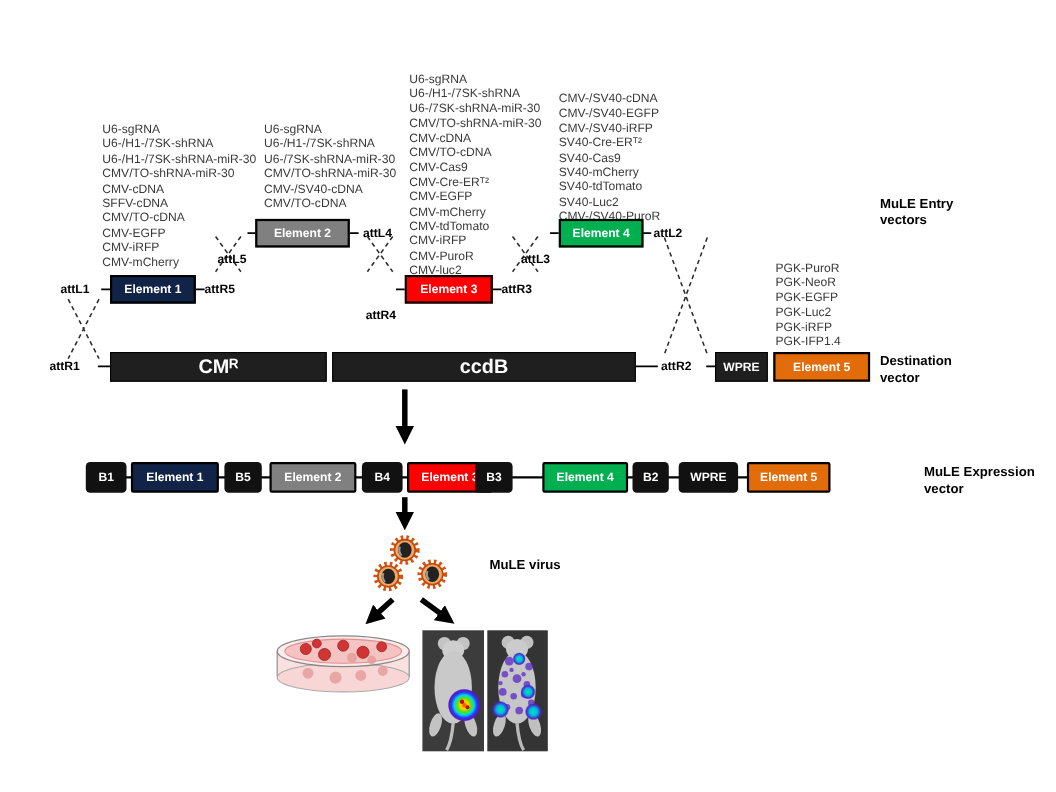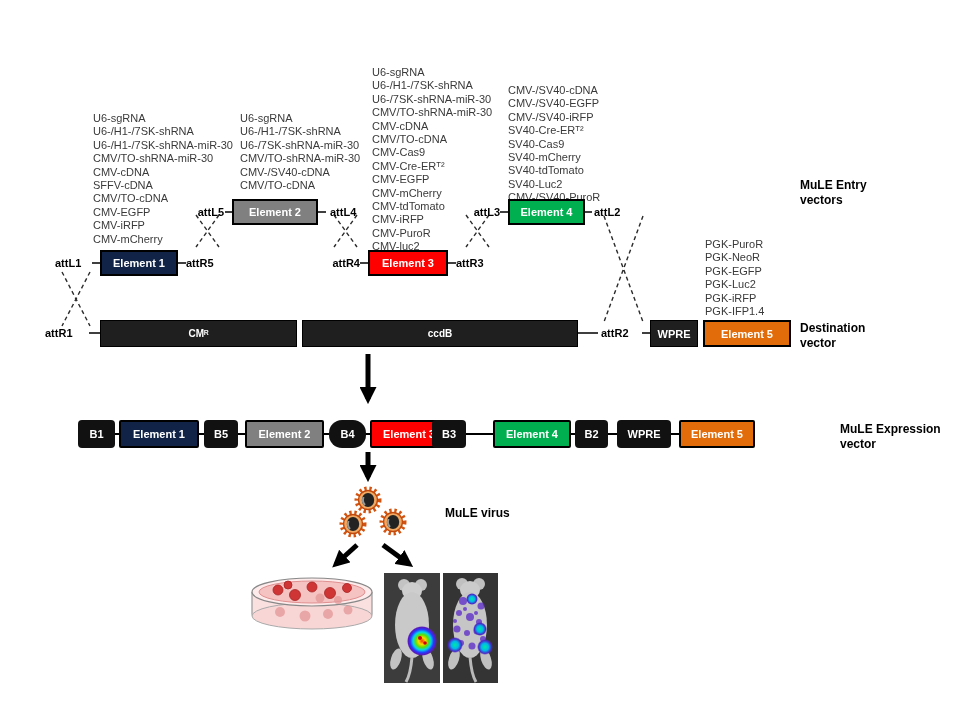--- a/index.html
+++ b/index.html
@@ -1,25 +1,25 @@
 <!DOCTYPE html>
 <html><head>
 <meta charset="utf-8">
 <style>
   html,body{margin:0;padding:0;background:#fff;}
   #canvas{position:relative;width:960px;height:720px;background:#fff;overflow:hidden;
           font-family:"Liberation Sans",sans-serif;}
   .abs{position:absolute;}
   .optlist{font-size:11px;line-height:13.4px;color:#3a3a3a;white-space:nowrap;}
   .att{font-size:11px;font-weight:bold;color:#000;white-space:nowrap;}
-  .att.r{text-align:right;}
+  .att.r{text-align:right;margin-top:24px;}
   .ebox{position:absolute;height:26px;border:2px solid #000;color:#fff;
         font-size:11px;font-weight:bold;display:flex;align-items:center;justify-content:center;
         box-sizing:border-box;}
-  .dbox{position:absolute;height:27px;background:#1f1f1f;color:#fff;font-size:10px;font-weight:bold;
+  .dbox{position:absolute;height:27px;background:#1f1f1f;color:#fff;font-size:18px;font-weight:bold;
         display:flex;align-items:center;justify-content:center;box-sizing:border-box;border:1px solid #000;}
   .xb{position:absolute;height:28px;box-sizing:border-box;color:#fff;font-size:11px;font-weight:bold;
       display:flex;align-items:center;justify-content:center;}
   .xb.blk{background:#111;border-radius:4px;}
   .xb.el{border:2px solid #000;border-radius:2px;}
   .seclabel{font-size:12px;font-weight:bold;color:#000;line-height:15px;}
   svg{display:block;}
   #decor{position:absolute;left:0;top:0;pointer-events:none;}
 </style>
 </head>
@@ -254,21 +254,21 @@
 
 
   <div class="xb blk" style="left:78px;top:420px;width:37px;">B1</div>
   <div class="xb el" style="left: 119px; top: 420px; width: 80px; background-color: rgb(17, 35, 71);">
       <span>Element 1</span>
     </div>
   <div class="xb blk" style="left:204px;top:420px;width:34px;">B5</div>
   <div class="xb el" style="left: 245px; top: 420px; width: 79px; background-color: rgb(128, 128, 128);">
       <span>Element 2</span>
     </div>
-  <div class="xb blk" style="left:329px;top:420px;width:37px;border-radius:13px;">B4</div>
+  <div class="xb blk" style="left:329px;top:420px;width:37px;">B4</div>
   <div class="xb el" style="left: 370px; top: 420px; width: 78px; background-color: rgb(255, 0, 0);">
       <span>Element 3</span>
     </div>
   <div class="xb blk" style="left:432px;top:420px;width:34px;">B3</div>
   <div class="xb el" style="left: 493px; top: 420px; width: 78px; background-color: rgb(0, 176, 80);">
       <span>Element 4</span>
     </div>
   <div class="xb blk" style="left:575px;top:420px;width:33px;">B2</div>
   <div class="xb blk" style="left:617px;top:420px;width:54px;">WPRE</div>
   <div class="xb el" style="left: 679px; top: 420px; width: 76px; background-color: rgb(227, 108, 10);">

